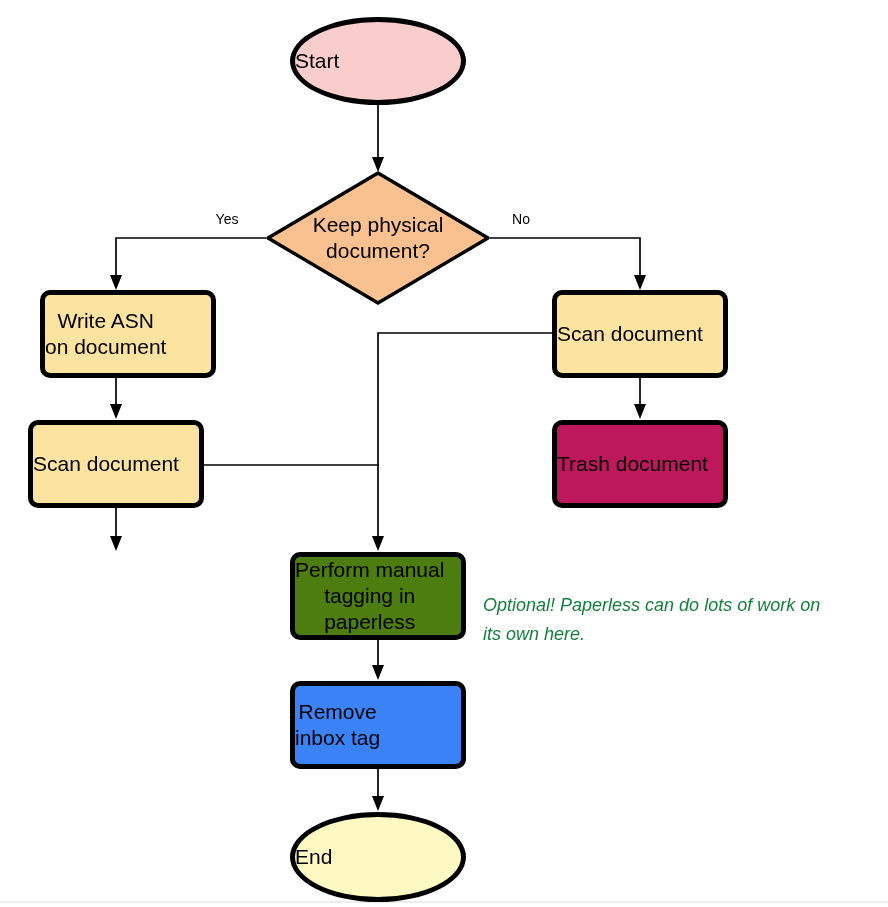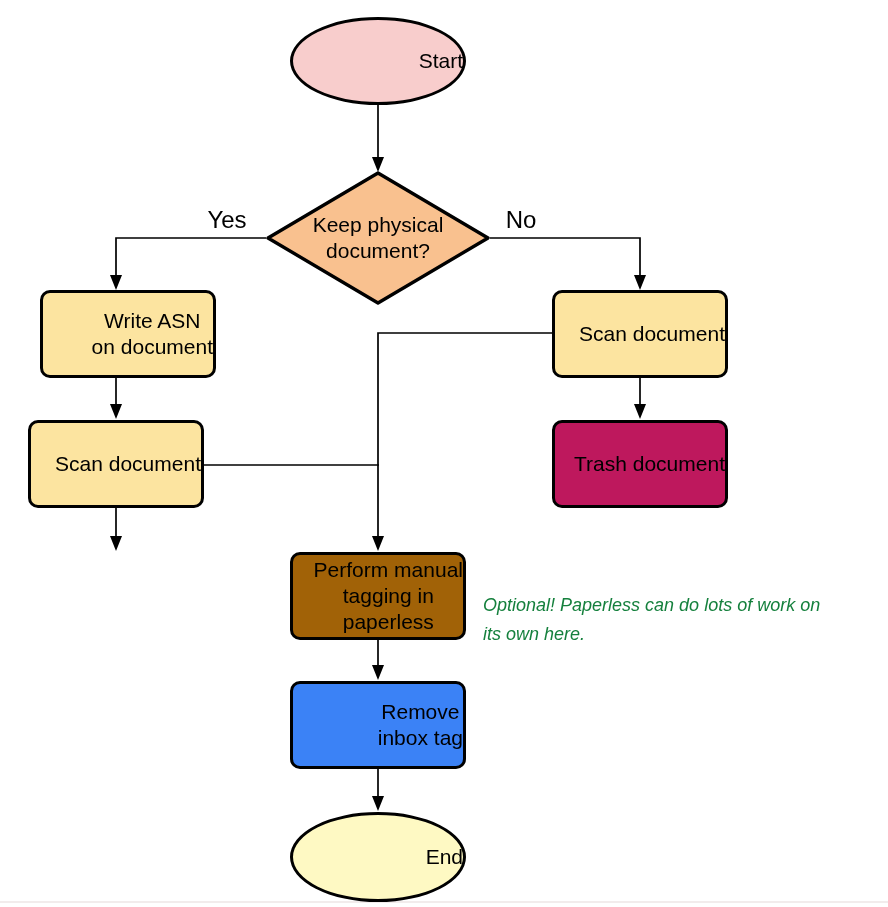--- a/index.html
+++ b/index.html
@@ -19,23 +19,23 @@
     position: absolute;
     left: 0;
     top: 0;
     z-index: 0;
   }
   .node {
     position: absolute;
     z-index: 2;
     display: flex;
     align-items: center;
-    justify-content: flex-end;
+    justify-content: flex-start;
     box-sizing: border-box;
-    border: 3px solid #000000;
+    border: 5px solid #000000;
     text-align: center;
   }
   .node.process { border-radius: 10px; }
   .node.terminator { border-radius: 50%; }
   .decision-wrap {
     position: absolute;
     z-index: 2;
   }
   .decision-wrap svg { display: block; }
   .decision-label-layer {
@@ -50,21 +50,21 @@
     white-space: pre-line;
     font-size: 21px;
     line-height: 26px;
     color: #000000;
   }
   .edge-label {
     position: absolute;
     z-index: 3;
     width: 60px;
     text-align: center;
-    font-size: 24px;
+    font-size: 14px;
     line-height: 23px;
     color: #000000;
   }
   .side-note {
     position: absolute;
     z-index: 3;
     left: 483px;
     top: 591px;
     width: 400px;
     font-size: 18px;
@@ -139,21 +139,21 @@
     <span class="node-label">Scan document</span>
   </div>
 
   <div class="node process" style="left: 552px; top: 290px; width: 176px; height: 88px; background: rgb(252, 228, 160);">
     <span class="node-label">Scan document</span>
   </div>
   <div class="node process" style="left: 552px; top: 420px; width: 176px; height: 88px; background: #be185d;">
     <span class="node-label">Trash document</span>
   </div>
 
-  <div class="node process" style="left: 290px; top: 552px; width: 176px; height: 88px; background: #a16207;">
+  <div class="node process" style="left: 290px; top: 552px; width: 176px; height: 88px; background: #4d7c0f;">
     <span class="node-label">Perform manual
 tagging in
 paperless</span>
   </div>
   <div class="side-note">Optional! Paperless can do lots of work on
 its own here.</div>
 
   <div class="node process" style="left: 290px; top: 681px; width: 176px; height: 88px; background: #3b82f6;">
     <span class="node-label">Remove
 inbox tag</span>

